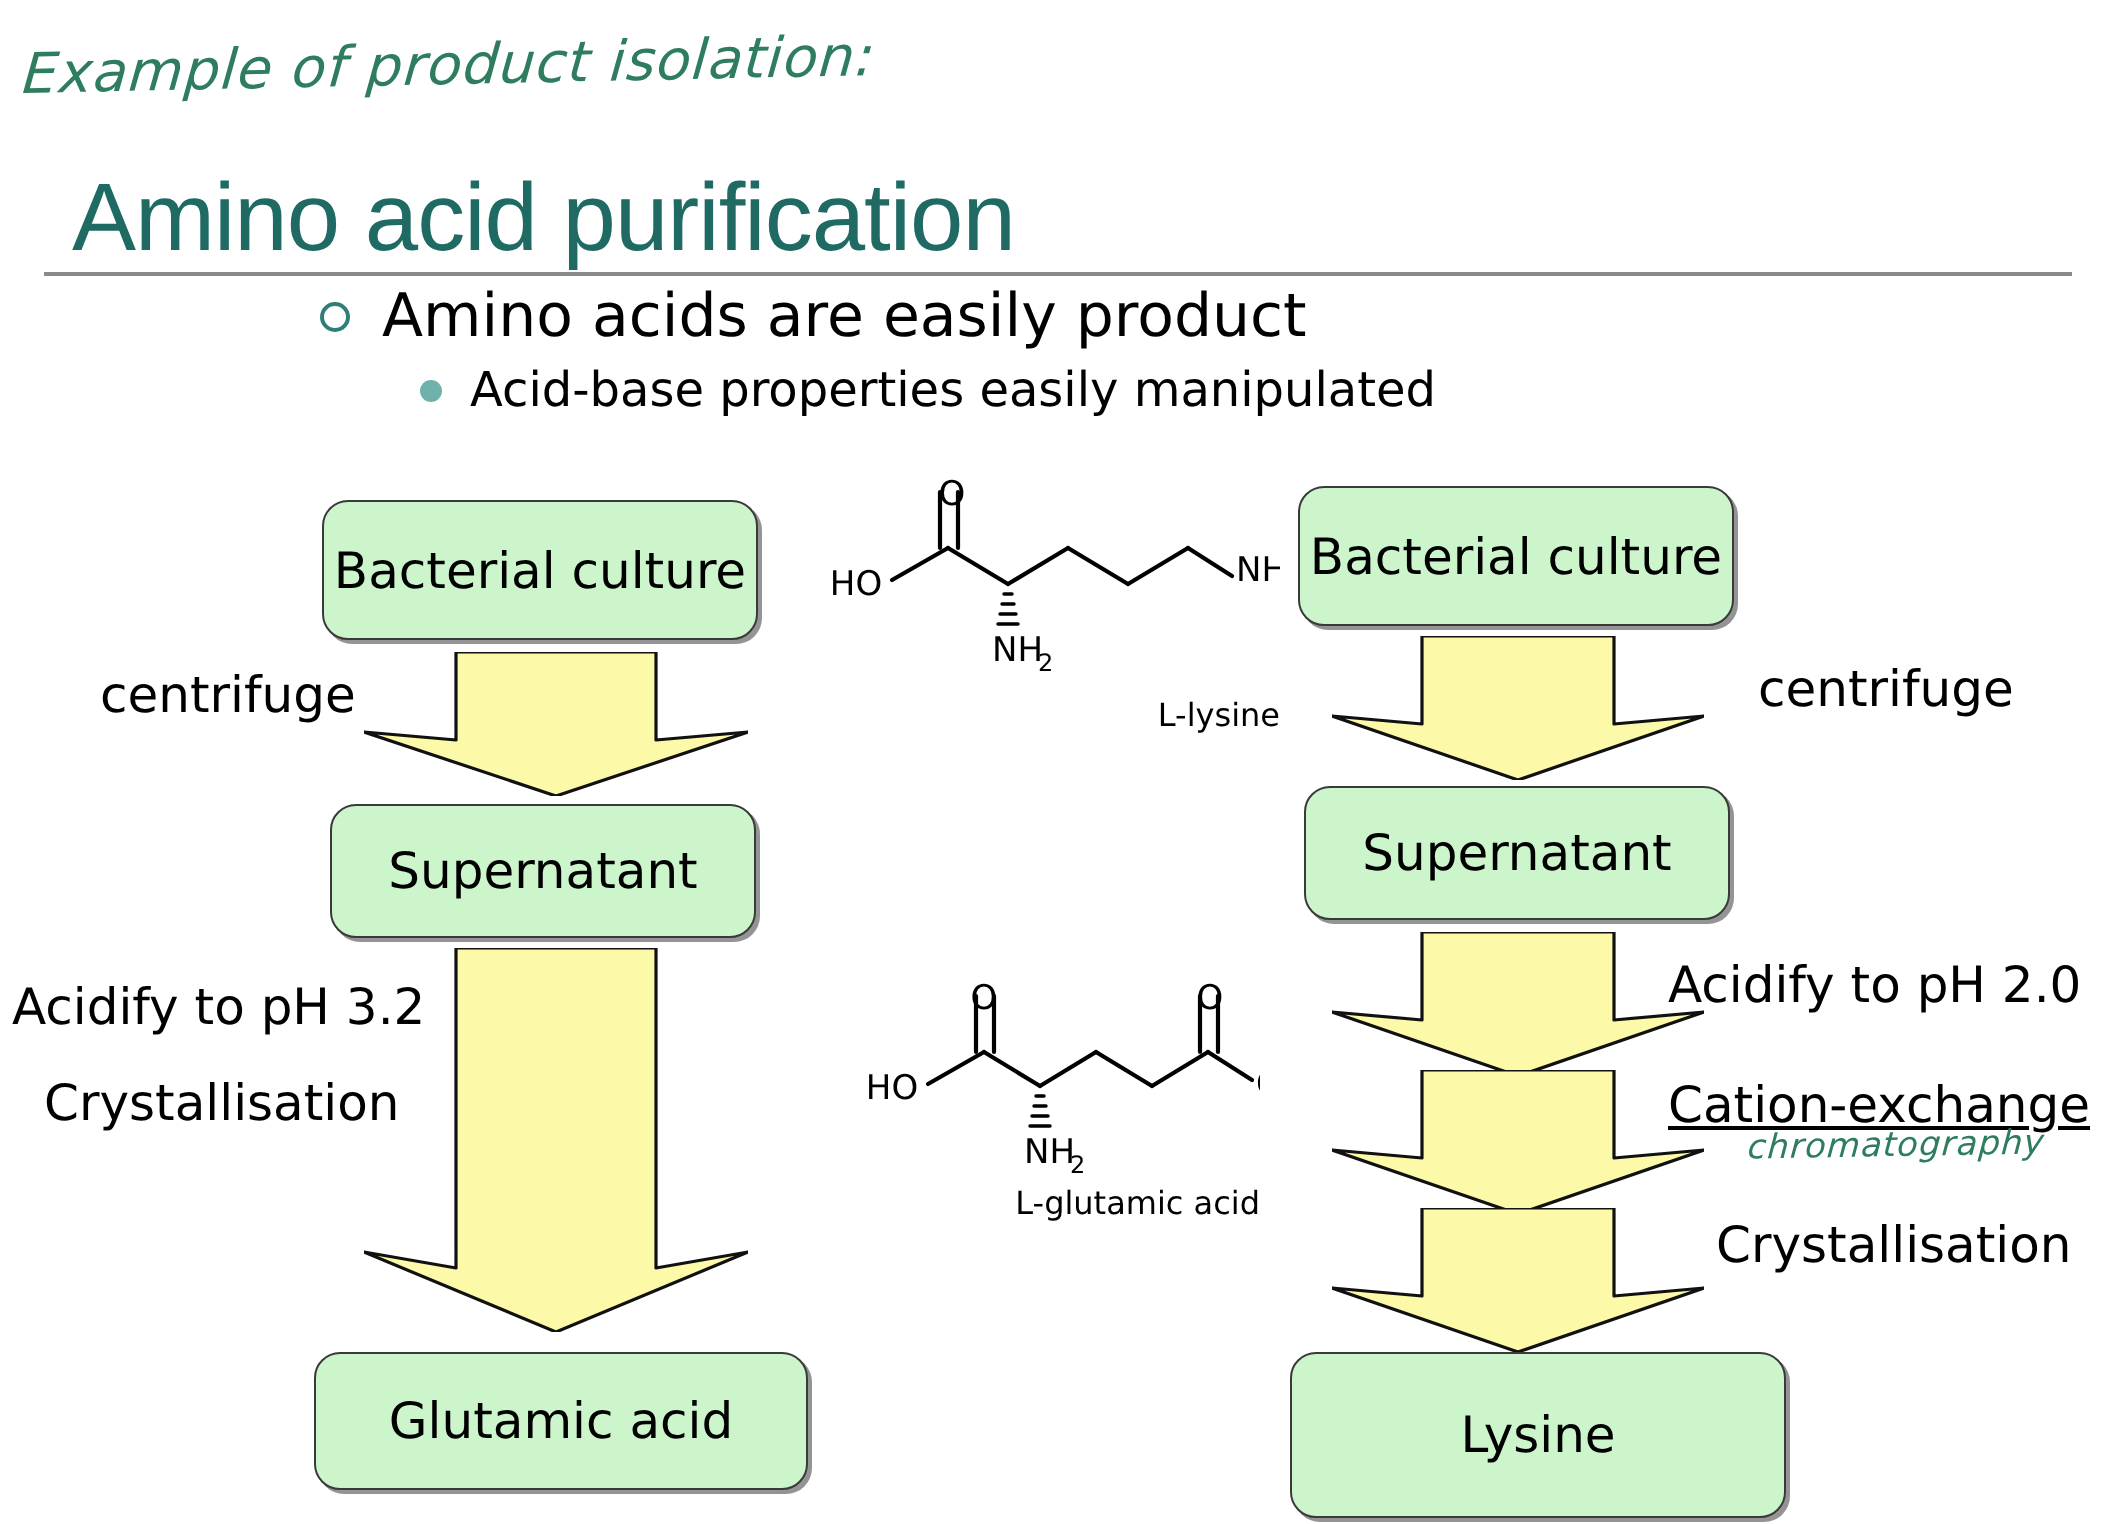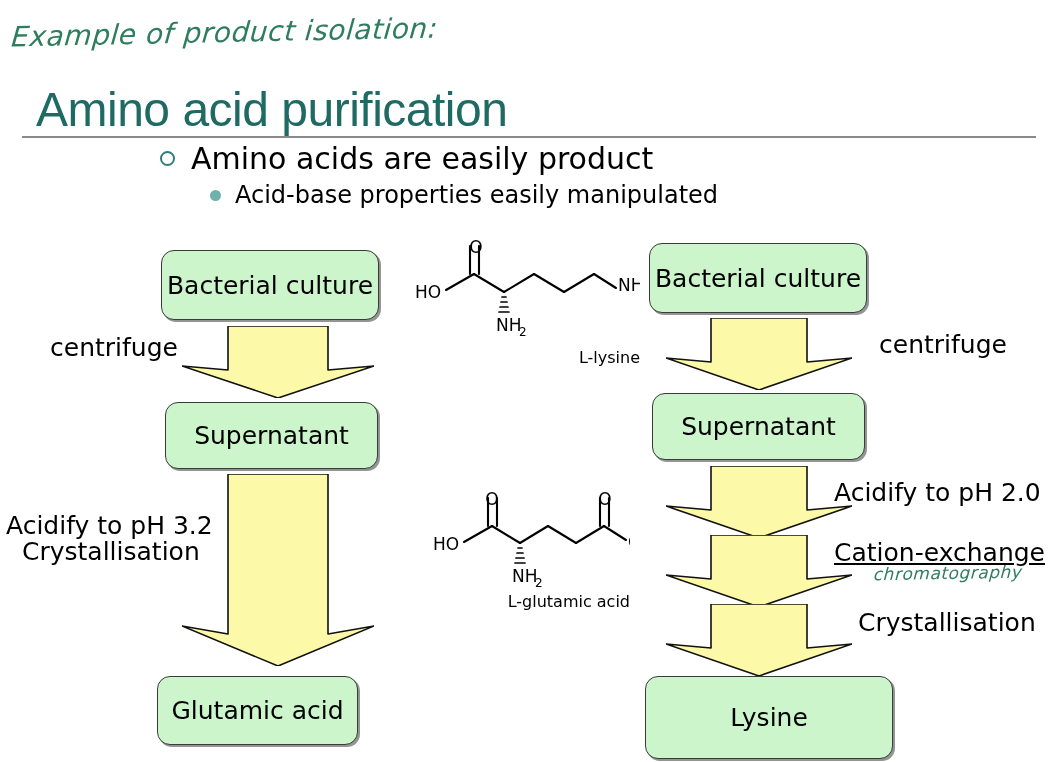--- a/index.html
+++ b/index.html
@@ -166,24 +166,24 @@
 <div class="flow-box" style="left:165px; top:402px; width:213px; height:67px;">
   <span>Supernatant</span>
 </div>
 
 <div class="flow-arrow" style="left:182px; top:474px;">
   <svg width="192" height="192" viewBox="0 0 192 192">
     <path d="M 46 0 L 146 0 L 146 160 L 192 152 L 96 192 L 0 152 L 46 160 Z" fill="#fcfaa8" stroke="#111111" stroke-width="1.6" stroke-linejoin="round"></path>
   </svg>
 </div>
 
-<div class="side-label" style="left:6px; top:511px;">Acidify to pH 3.2</div>
+<div class="side-label" style="left:6px; top:489px;">Acidify to pH 3.2</div>
 <div class="side-label" style="left:22px; top:537px;">Crystallisation</div>
 
-<div class="flow-box" style="left:157px; top:676px; width:201px; height:69px;">
+<div class="flow-box" style="left:157px; top:676px; width:247px; height:69px;">
   <span>Glutamic acid</span>
 </div>
 
 <div class="flow-box" style="left:649px; top:243px; width:218px; height:70px;">
   <span>Bacterial culture</span>
 </div>
 
 <div class="flow-arrow" style="left:666px; top:318px;">
   <svg width="186" height="72" viewBox="0 0 186 72">
     <path d="M 45 0 L 141 0 L 141 44 L 186 40 L 93 72 L 0 40 L 45 44 Z" fill="#fcfaa8" stroke="#111111" stroke-width="1.6" stroke-linejoin="round"></path>

